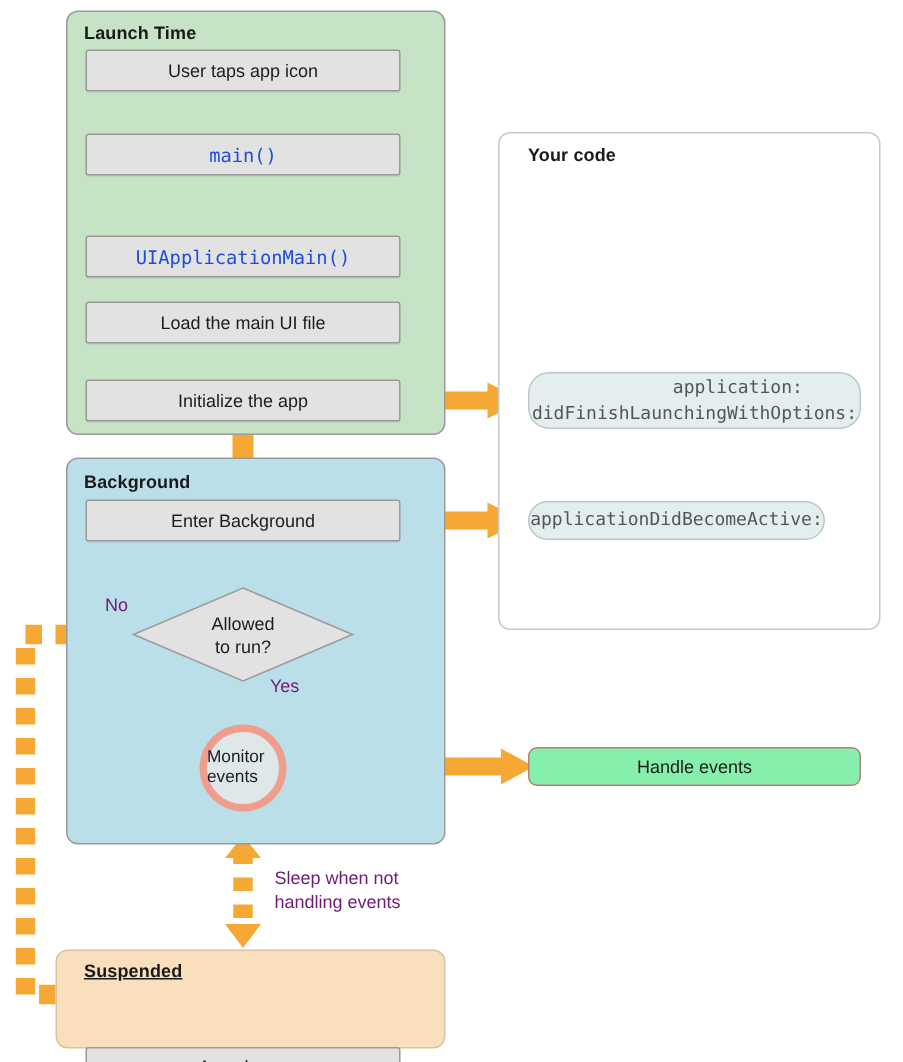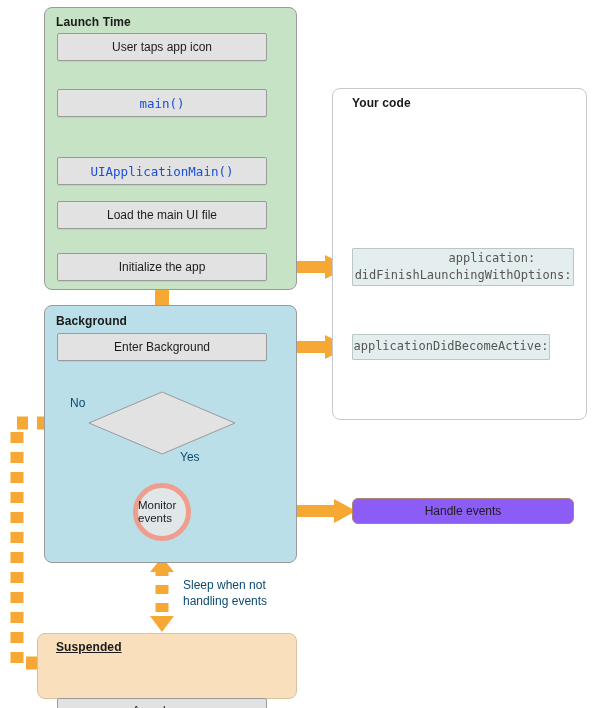--- a/index.html
+++ b/index.html
@@ -54,38 +54,38 @@
   }
   .node.mono {
     font-family: "DejaVu Sans Mono", "Liberation Mono", monospace;
     color: #1d4ed8;
     font-size: 12.5px;
   }
   .codebox {
     position: absolute;
     box-sizing: border-box;
     border: 1px solid #b9c7c7;
-    border-radius: 1px;
+    border-radius: 14px;
     background: #e5eeee;
     display: flex;
     align-items: center;
     justify-content: center;
     text-align: center;
     font-family: "DejaVu Sans Mono", "Liberation Mono", monospace;
     font-size: 12px;
     color: #555555;
     line-height: 1.45;
     white-space: pre;
   }
   .handle-box {
     position: absolute;
     box-sizing: border-box;
     border: 1px solid #b08272;
     border-radius: 6px;
-    background: #8b5cf6;
+    background: #86efac;
     display: flex;
     align-items: center;
     justify-content: center;
     font-size: 12px;
     color: #1c1c1c;
   }
   .circle-node {
     position: absolute;
     box-sizing: border-box;
     border-radius: 50%;
@@ -96,21 +96,21 @@
     align-items: flex-start;
     justify-content: center;
     font-size: 11.5px;
     color: #1c1c1c;
     line-height: 1.15;
     text-align: center;
   }
   .free-label {
     position: absolute;
     font-size: 12px;
-    color: #0c4a6e;
+    color: #701a75;
     line-height: 1.3;
   }
   .diamond-label {
     position: absolute;
     font-size: 12px;
     color: #1c1c1c;
     line-height: 1.25;
     text-align: center;
     width: 100px;
   }
@@ -206,20 +206,24 @@
 
   <div class="node" style="left:57px; top:201px; width:210px; height:28px;">Load the main UI file</div>
 
   <div class="node" style="left:57px; top:253px; width:210px; height:28px;">Initialize the app</div>
 
   <div class="node" style="left:57px; top:333px; width:210px; height:28px;">Enter Background</div>
 
   <svg class="layer" viewBox="0 0 602 708" style="pointer-events:none;">
     <polygon points="162,392 235,423 162,454 89,423" fill="#e2e2e2" stroke="#9a9a9a" stroke-width="1"></polygon>
   </svg>
+  <div class="diamond-label" style="left:112px; top:409px;">
+    <span>Allowed</span><br>
+    <span>to run?</span>
+  </div>
 
   <div class="free-label" style="left:70px; top:396px;">No</div>
   <div class="free-label" style="left:180px; top:450px;">Yes</div>
 
   <div class="circle-node" style="left:133px; top:483px; width:58px; height:58px;">
     <span>Monitor</span>
     <span>events</span>
   </div>
 
   <div class="free-label" style="left:183px; top:578px;">

